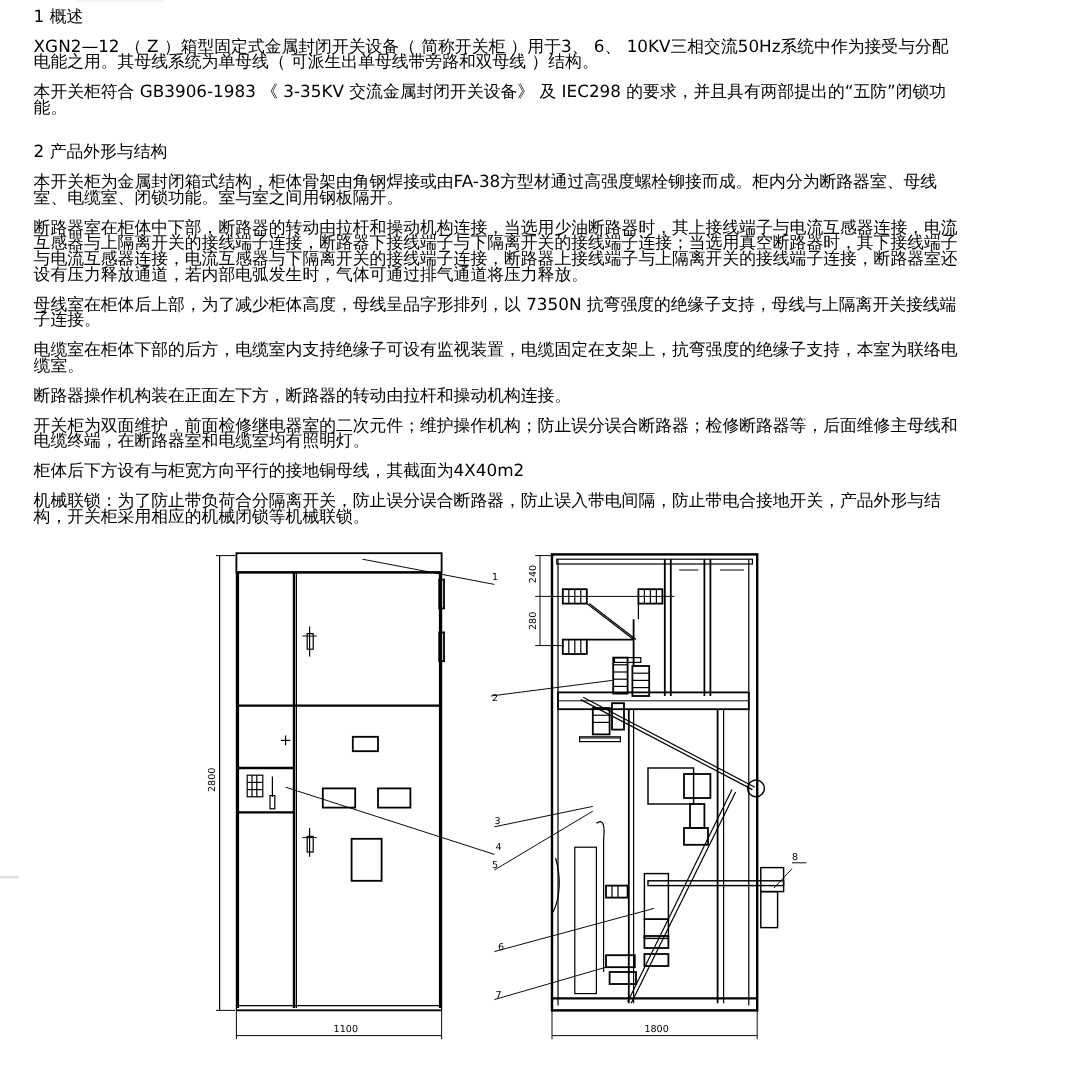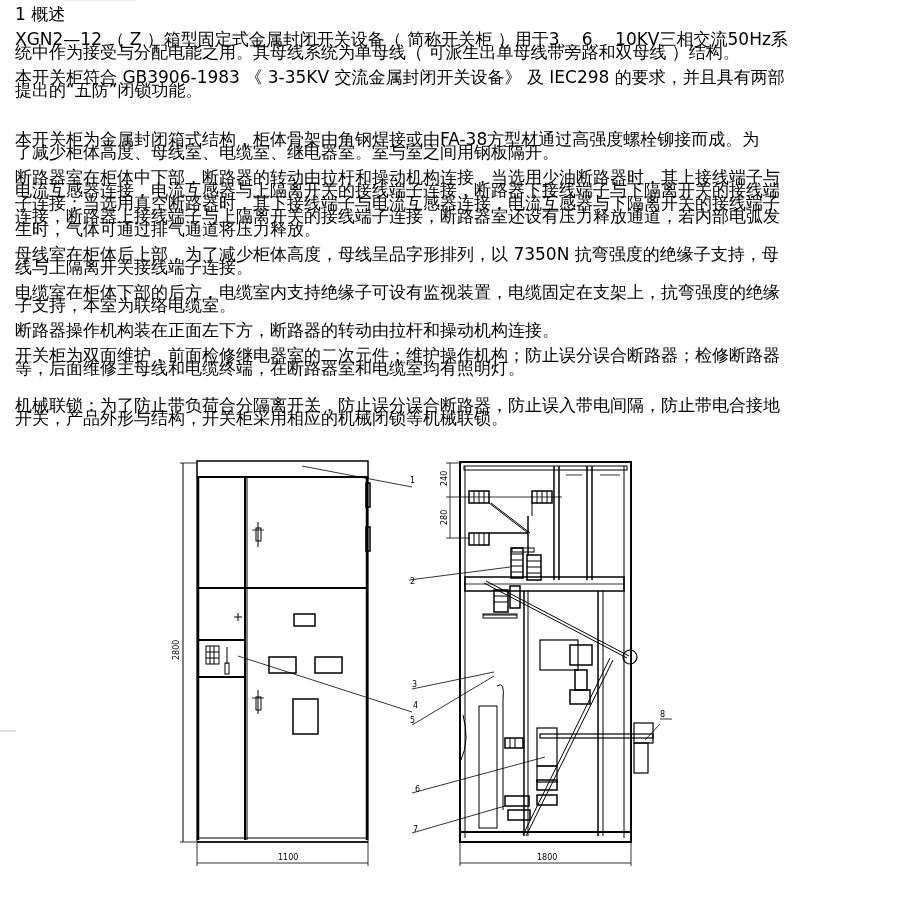--- a/index.html
+++ b/index.html
@@ -1,21 +1,21 @@
 <!DOCTYPE html>
 <html><head>
 <meta charset="utf-8">
 <style>
   html, body { margin: 0; padding: 0; background: #ffffff; }
   body { width: 906px; height: 902px; position: relative; overflow: hidden;
          font-family: "DejaVu Sans", "Liberation Sans", sans-serif; color: #000; }
   .shadow-top { position: absolute; left: 60px; top: -6px; width: 80px; height: 8px;
                 background: linear-gradient(to bottom, #b0b0b0, #ffffff); border-radius: 0 0 40px 40px; opacity: 0.8; }
   .shadow-left { position: absolute; left: 0; top: 730px; width: 16px; height: 2px; background: #e0e0e0; }
-  .doc { position: absolute; left: 15px; top: 8px; width: 780px; font-size: 17px; line-height: 13px; }
+  .doc { position: absolute; left: 28px; top: 8px; width: 780px; font-size: 14px; line-height: 13px; }
   .doc p { margin: 0; }
   .h { margin-top: 0; }
   .gap { height: 12px; }
   .drawing { position: absolute; left: 0; top: 0; width: 906px; height: 902px; pointer-events: none; }
   .drawing svg { position: absolute; left: 0; top: 0; }
   .lbl { font-family: "DejaVu Sans", sans-serif; font-size: 8px; fill: #000; }
 </style>
 </head>
 <body>
 
@@ -23,33 +23,35 @@
 <div class="shadow-left"></div>
 
 <div class="doc">
   <p class="h">1 概述</p>
   <div class="gap"></div>
   <p style="width:775px">XGN2—12 （ Z ）箱型固定式金属封闭开关设备（ 简称开关柜 ）用于3、 6、 10KV三相交流50Hz系统中作为接受与分配电能之用。其母线系统为单母线（ 可派生出单母线带旁路和双母线 ）结构。</p>
   <div class="gap"></div>
   <p>本开关柜符合 GB3906-1983 《 3-35KV 交流金属封闭开关设备》 及 IEC298 的要求，并且具有两部提出的“五防”闭锁功能。</p>
   <div class="gap"></div>
   <div class="gap"></div>
-  <div class="gap"></div>
-  <p style="width:755px">本开关柜为金属封闭箱式结构，柜体骨架由角钢焊接或由FA-38方型材通过高强度螺栓铆接而成。为了减少柜体高度、母线室、电缆室、继电器室。室与室之间用钢板隔开。</p>
+  <p class="h">2 产品外形与结构</p>
+  <div class="gap"></div>
+  <p style="width:755px">本开关柜为金属封闭箱式结构，柜体骨架由角钢焊接或由FA-38方型材通过高强度螺栓铆接而成。柜内分为断路器室、母线室、电缆室、闭锁功能。室与室之间用钢板隔开。</p>
   <div class="gap"></div>
   <p style="width:770px">断路器室在柜体中下部，断路器的转动由拉杆和操动机构连接，当选用少油断路器时，其上接线端子与电流互感器连接，电流互感器与上隔离开关的接线端子连接，断路器下接线端子与下隔离开关的接线端子连接；当选用真空断路器时，其下接线端子与电流互感器连接，电流互感器与下隔离开关的接线端子连接，断路器上接线端子与上隔离开关的接线端子连接，断路器室还设有压力释放通道，若内部电弧发生时，气体可通过排气通道将压力释放。</p>
   <div class="gap"></div>
   <p>母线室在柜体后上部，为了减少柜体高度，母线呈品字形排列，以 7350N 抗弯强度的绝缘子支持，母线与上隔离开关接线端子连接。</p>
   <div class="gap"></div>
   <p>电缆室在柜体下部的后方，电缆室内支持绝缘子可设有监视装置，电缆固定在支架上，抗弯强度的绝缘子支持，本室为联络电缆室。</p>
   <div class="gap"></div>
   <p>断路器操作机构装在正面左下方，断路器的转动由拉杆和操动机构连接。</p>
   <div class="gap"></div>
   <p style="width:770px">开关柜为双面维护，前面检修继电器室的二次元件；维护操作机构；防止误分误合断路器；检修断路器等，后面维修主母线和电缆终端，在断路器室和电缆室均有照明灯。</p>
   <div class="gap"></div>
+  <p>柜体后下方设有与柜宽方向平行的接地铜母线，其截面为4X40m2</p>
   <div class="gap"></div>
   <p style="width:770px">机械联锁：为了防止带负荷合分隔离开关，防止误分误合断路器，防止误入带电间隔，防止带电合接地开关，产品外形与结构，开关柜采用相应的机械闭锁等机械联锁。</p>
 </div>
 
 <div class="drawing">
   <svg width="906" height="902" viewBox="0 0 906 902">
     <g stroke="#000" fill="none">
 
       <g>
 

